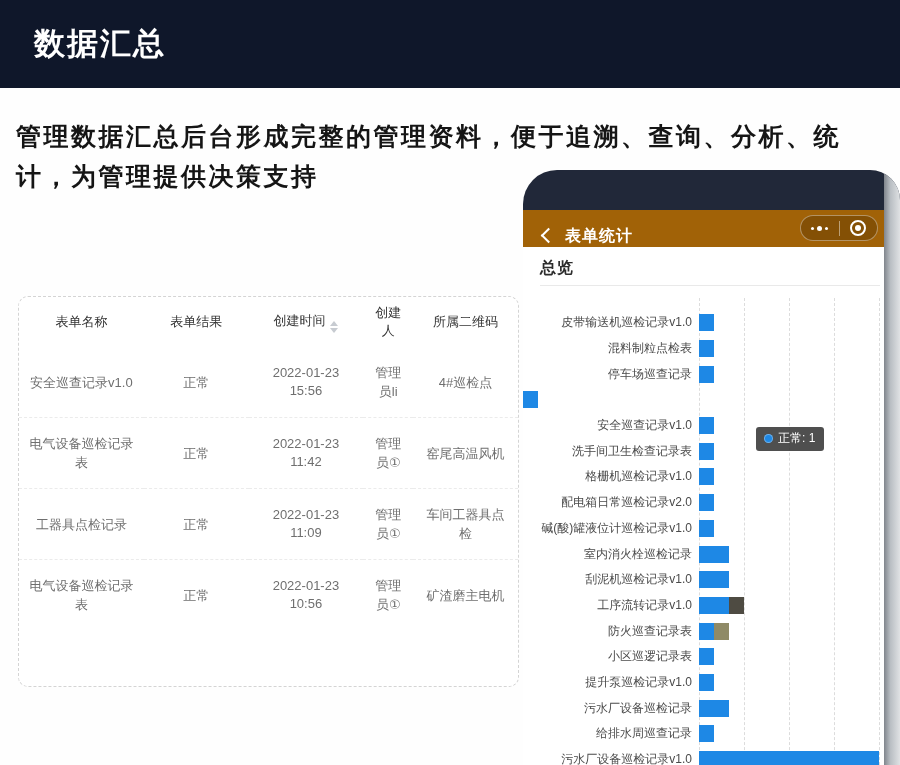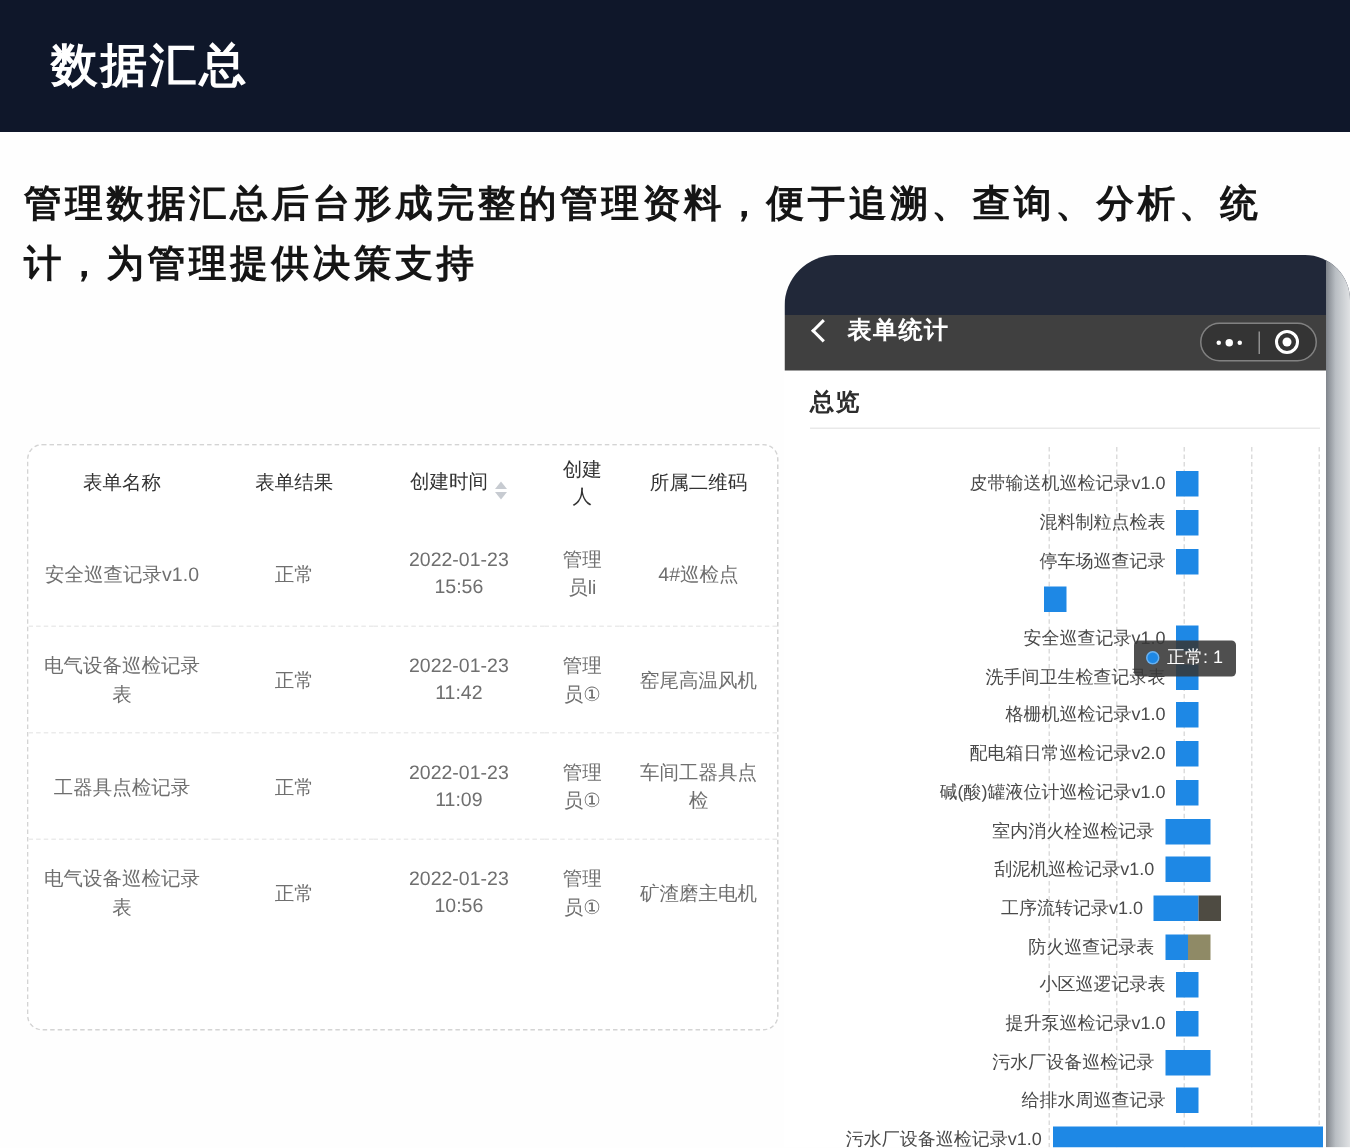--- a/index.html
+++ b/index.html
@@ -48,21 +48,21 @@
   .sort .down{border-top:5px solid #c7cbd1;}
   .cell-time div{line-height:18px;}
 
   
   .phone{
     position:absolute;left:523px;top:170px;width:377px;height:595px;
     border-radius:34px 30px 0 0;overflow:hidden;background:#ffffff;
   }
   .phone-status{height:40px;background:#212839;}
   .phone-nav{
-    height:37px;background:#404040;display:flex;align-items:flex-start;
+    height:37px;background:#a16207;display:flex;align-items:flex-end;
     padding:0 14px;position:relative;color:#fff;
   }
   .back{width:22px;height:22px;position:relative;cursor:pointer;}
   .back .chev{
     position:absolute;left:6px;top:5px;width:9px;height:9px;
     border-left:2px solid #fff;border-bottom:2px solid #fff;transform:rotate(45deg);
   }
   .nav-title{font-size:16px;font-weight:bold;margin-left:6px;letter-spacing:1px;}
   .capsule{
     position:absolute;right:22px;top:5px;width:78px;height:26px;
@@ -77,21 +77,21 @@
   .ring{width:12px;height:12px;border:2px solid #fff;border-radius:50%;position:relative;display:block;}
   .ring::after{content:'';position:absolute;left:3px;top:3px;width:6px;height:6px;background:#fff;border-radius:50%;}
 
   .screen{position:relative;width:361px;}
   .overview{margin:11px 0 0 17px;font-size:16px;font-weight:bold;color:#2d2d2d;letter-spacing:1px;}
   .hr{margin:6px 0 0 17px;width:340px;height:1px;background:#e9e9e9;}
 
   
   .chart{position:relative;margin-top:24px;height:470px;}
   .gridline{position:absolute;top:-12px;bottom:0;width:0;border-left:1px dashed #dcdcdc;}
-  .chart-row{display:flex;align-items:center;height:25.7px;position:relative;justify-content:center;}
+  .chart-row{display:flex;align-items:center;height:25.7px;position:relative;}
   .chart-label{
     width:169px;padding-right:7px;text-align:right;font-size:12px;color:#4a4a4a;
     white-space:nowrap;overflow:hidden;flex:0 0 169px;
   }
   .chart-bars{display:flex;height:17px;}
   .seg{height:17px;}
   .tooltip{
     position:absolute;left:233px;top:117px;z-index:5;
     background:rgba(55,55,55,.88);color:#fff;font-size:12px;
     padding:3px 9px 4px 8px;border-radius:3px;display:flex;align-items:center;gap:5px;

